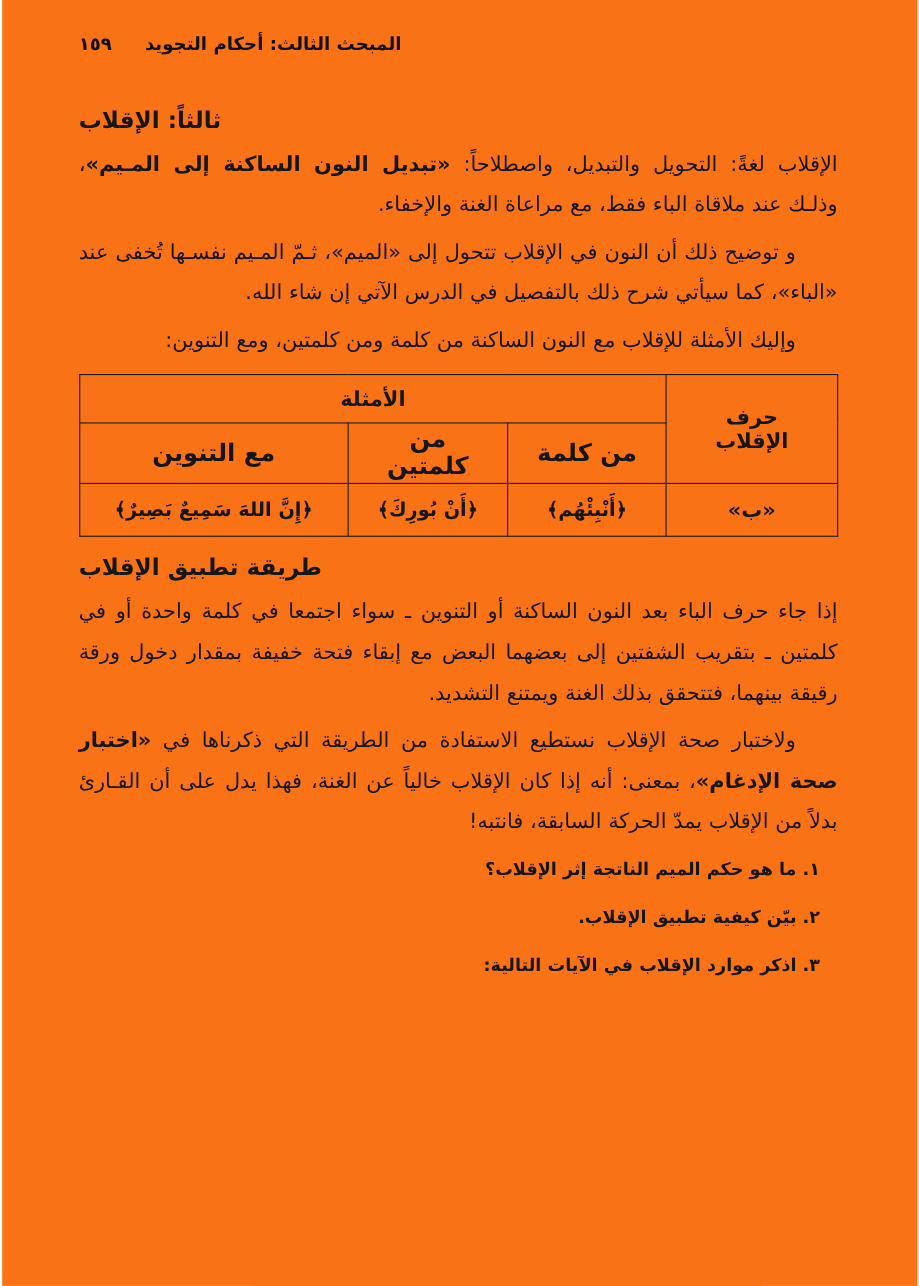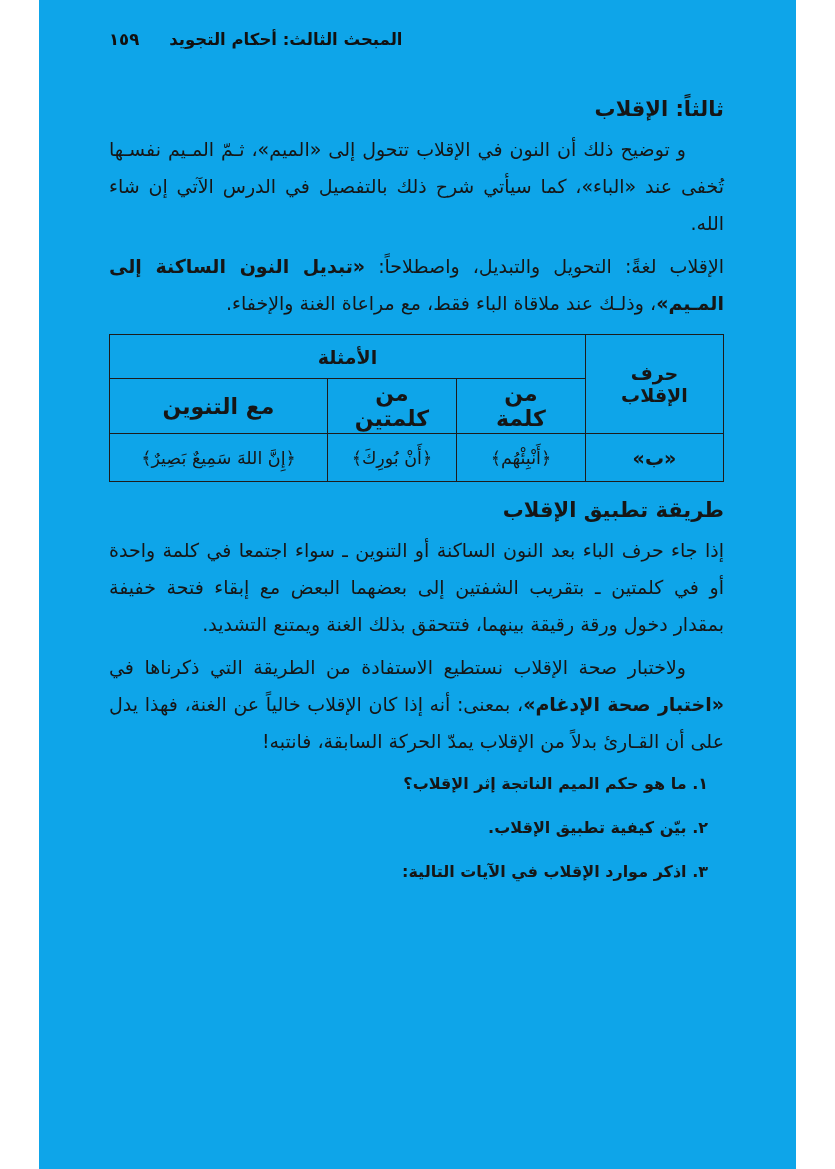--- a/index.html
+++ b/index.html
@@ -2,24 +2,24 @@
 <html dir="rtl" lang="ar"><head>
 <meta charset="utf-8">
 <style>
   * { margin: 0; padding: 0; box-sizing: border-box; }
   html, body { background: #ffffff; }
   body {
     font-family: "DejaVu Sans", sans-serif;
     color: #161616;
   }
   .page {
-    width: 757px;
+    width: 832px;
     height: 1169px;
     margin: 0 auto;
-    background: #0ea5e9;
+    background: #f97316;
     padding: 30px 72px 30px 70px;
     direction: rtl;
     overflow: hidden;
     position: relative;
   }
   
   .running-head {
     direction: ltr;
     display: flex;
     align-items: baseline;
@@ -27,21 +27,21 @@
     font-weight: bold;
     font-size: 16.5px;
     color: #111;
   }
   .running-head .chapter { direction: rtl; }
   .content { margin-top: 48px; }
   .h-section {
     font-size: 21px;
     font-weight: bold;
     margin: 16px 0 10px 0;
-    text-align: right;
+    text-align: left;
   }
   .para {
     font-size: 19px;
     line-height: 1.95;
     text-align: justify;
     margin-bottom: 6px;
   }
   .indent { text-indent: 38px; }
   .b { font-weight: bold; }
   .examples-table {
@@ -53,21 +53,21 @@
   .examples-table td {
     border: 1.5px solid #1c1c1c;
     text-align: center;
     vertical-align: middle;
     padding: 2px 20px;
   }
   .th { font-weight: bold; font-size: 19px; height: 44px; }
   .th-sub { height: 40px; font-size: 22px; }
   .cell { height: 48px; font-size: 17.5px; }
   .cell-letter { font-weight: bold; font-size: 19px; }
-  .cell-quran { font-weight: normal; }
+  .cell-quran { font-weight: bold; }
   .questions {
     list-style: none;
     padding: 2px 16px 0 0;
   }
   .question {
     font-size: 16px;
     font-weight: bold;
     line-height: 1.9;
     margin-bottom: 14px;
     text-align: right;
@@ -80,24 +80,25 @@
 
   <header class="running-head">
     <span class="page-num">١٥٩</span>
     <span class="chapter">المبحث الثالث: أحكام التجويد</span>
   </header>
 
   <main class="content">
 
     <h2 class="h-section">ثالثاً: الإقلاب</h2>
 
+    <p class="para"><span>الإقلاب لغةً: التحويل والتبديل، واصطلاحاً: </span><span class="b">«تبديل النون الساكنة إلى المـيم»</span><span>، وذلـك عند ملاقاة الباء فقط، مع مراعاة الغنة والإخفاء.</span></p>
+
     <p class="para indent">و توضيح ذلك أن النون في الإقلاب تتحول إلى «الميم»، ثـمّ المـيم نفسـها تُخفى عند «الباء»، كما سيأتي شرح ذلك بالتفصيل في الدرس الآتي إن شاء الله.</p>
 
-    <p class="para"><span>الإقلاب لغةً: التحويل والتبديل، واصطلاحاً: </span><span class="b">«تبديل النون الساكنة إلى المـيم»</span><span>، وذلـك عند ملاقاة الباء فقط، مع مراعاة الغنة والإخفاء.</span></p>
-
+    <p class="para indent">وإليك الأمثلة للإقلاب مع النون الساكنة من كلمة ومن كلمتين، ومع التنوين:</p>
 
     <table class="examples-table">
       <colgroup>
         <col style="width:22.5%">
         <col style="width:21%">
         <col style="width:21%">
         <col style="width:35.5%">
       </colgroup>
       <tbody>
         <tr>

